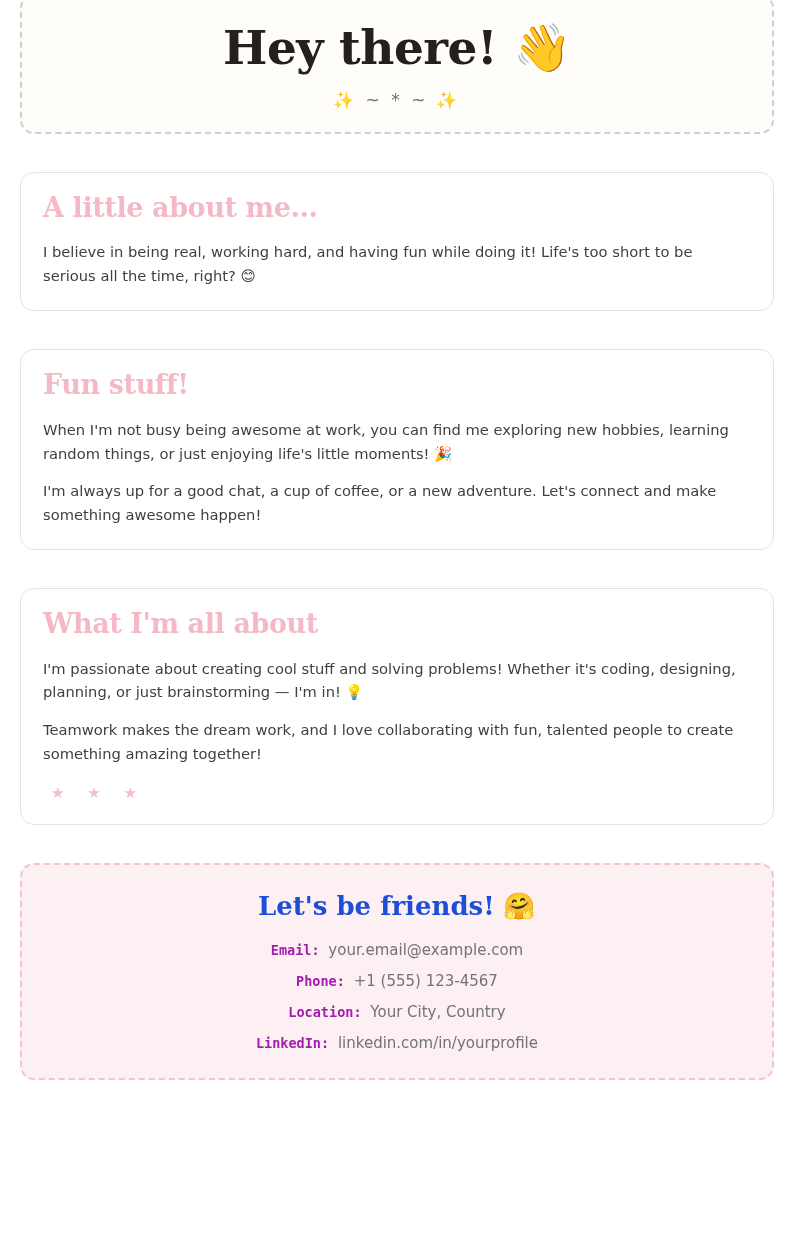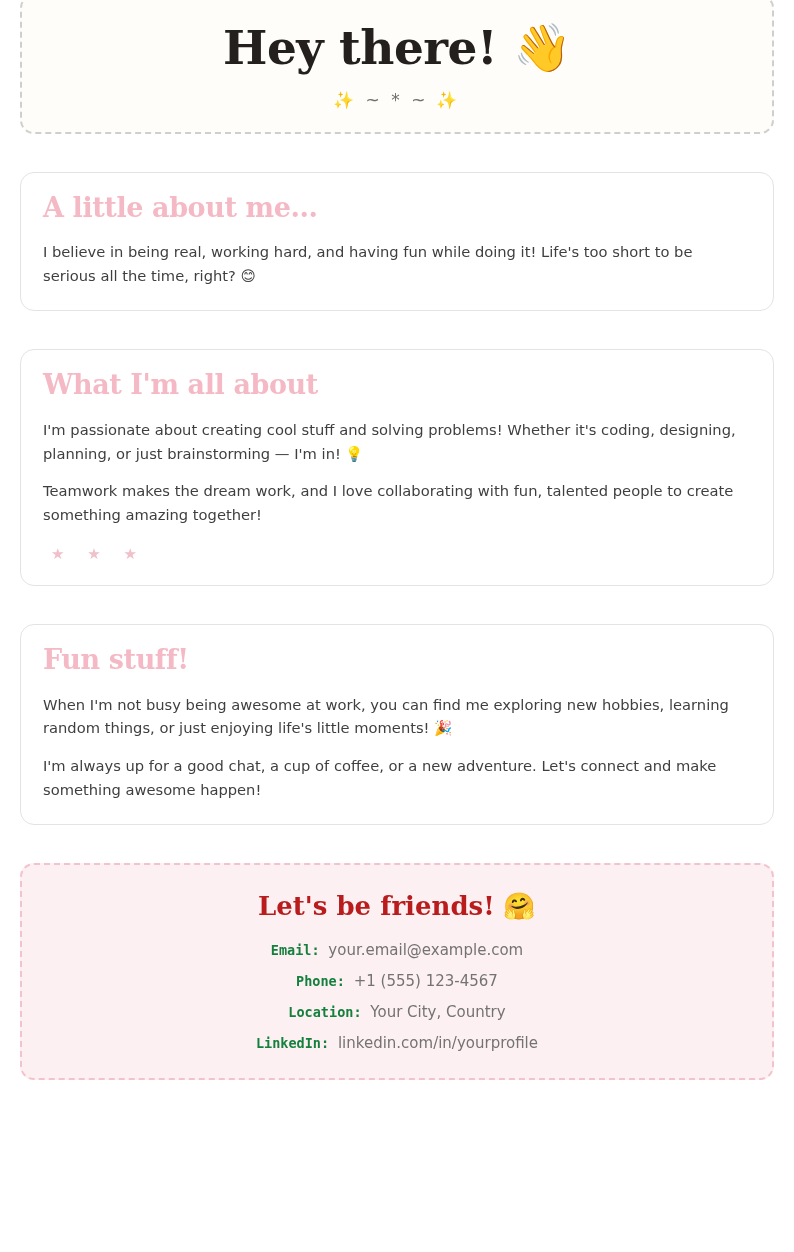--- a/index.html
+++ b/index.html
@@ -85,64 +85,64 @@
     border: 2px dashed #f3c3cd;
     border-radius: 14px;
     background: #fdf0f2;
     padding: 22px 20px 26px 20px;
     text-align: center;
   }
   .footer-title {
     font-family: "DejaVu Serif", serif;
     font-weight: bold;
     font-size: 26px;
-    color: #b91c1c;
+    color: #1d4ed8;
     margin: 4px 0 20px 0;
   }
   .contact-row {
     margin: 0 0 13px 0;
     font-size: 15px;
     color: #3f3f3f;
   }
   .contact-row:last-child { margin-bottom: 0; }
   .contact-label {
     font-family: "DejaVu Sans Mono", monospace;
     font-weight: bold;
     font-size: 13.5px;
-    color: #15803d;
+    color: #a21caf;
     margin-right: 4px;
   }
   .contact-value { color: #737373; }
 </style>
 </head>
 <body>
 
 <div class="page">
 
   <section class="hero">
     <h1 class="hero-title">Hey there! 👋</h1>
     <div class="hero-sub">✨ ~ * ~ ✨</div>
   </section>
 
   <section class="card">
     <h2 class="card-title">A little about me...</h2>
     <p class="para">I believe in being real, working hard, and having fun while doing it! Life's too short to be serious all the time, right? 😊</p>
   </section>
 
   <section class="card">
+    <h2 class="card-title">Fun stuff!</h2>
+    <p class="para">When I'm not busy being awesome at work, you can find me exploring new hobbies, learning random things, or just enjoying life's little moments! 🎉</p>
+    <p class="para">I'm always up for a good chat, a cup of coffee, or a new adventure. Let's connect and make something awesome happen!</p>
+  </section>
+
+  <section class="card">
     <h2 class="card-title">What I'm all about</h2>
     <p class="para">I'm passionate about creating cool stuff and solving problems! Whether it's coding, designing, planning, or just brainstorming — I'm in! 💡</p>
     <p class="para">Teamwork makes the dream work, and I love collaborating with fun, talented people to create something amazing together!</p>
     <div class="stars">★  ★  ★</div>
-  </section>
-
-  <section class="card">
-    <h2 class="card-title">Fun stuff!</h2>
-    <p class="para">When I'm not busy being awesome at work, you can find me exploring new hobbies, learning random things, or just enjoying life's little moments! 🎉</p>
-    <p class="para">I'm always up for a good chat, a cup of coffee, or a new adventure. Let's connect and make something awesome happen!</p>
   </section>
 
   <section class="footer">
     <h2 class="footer-title">Let's be friends! 🤗</h2>
 
     <div class="contact-row">
       <span class="contact-label">Email:</span>
       <span class="contact-value">your.email@example.com</span>
     </div>
 

